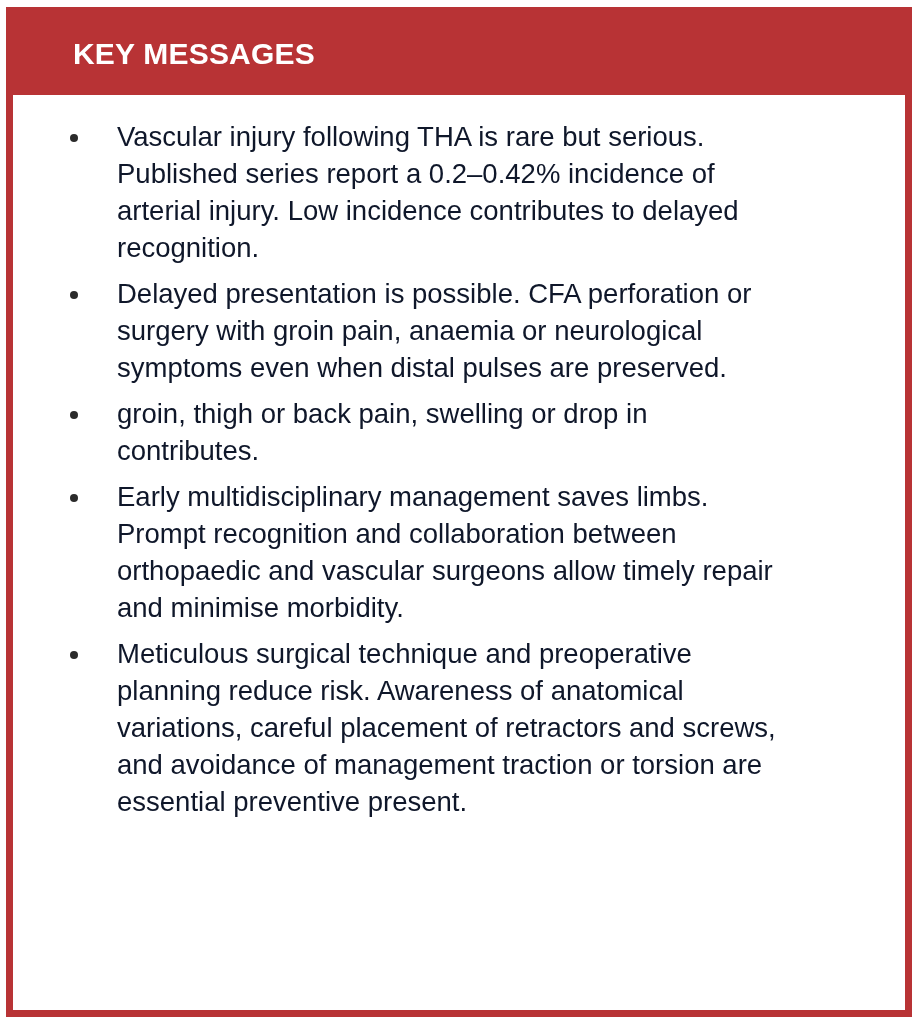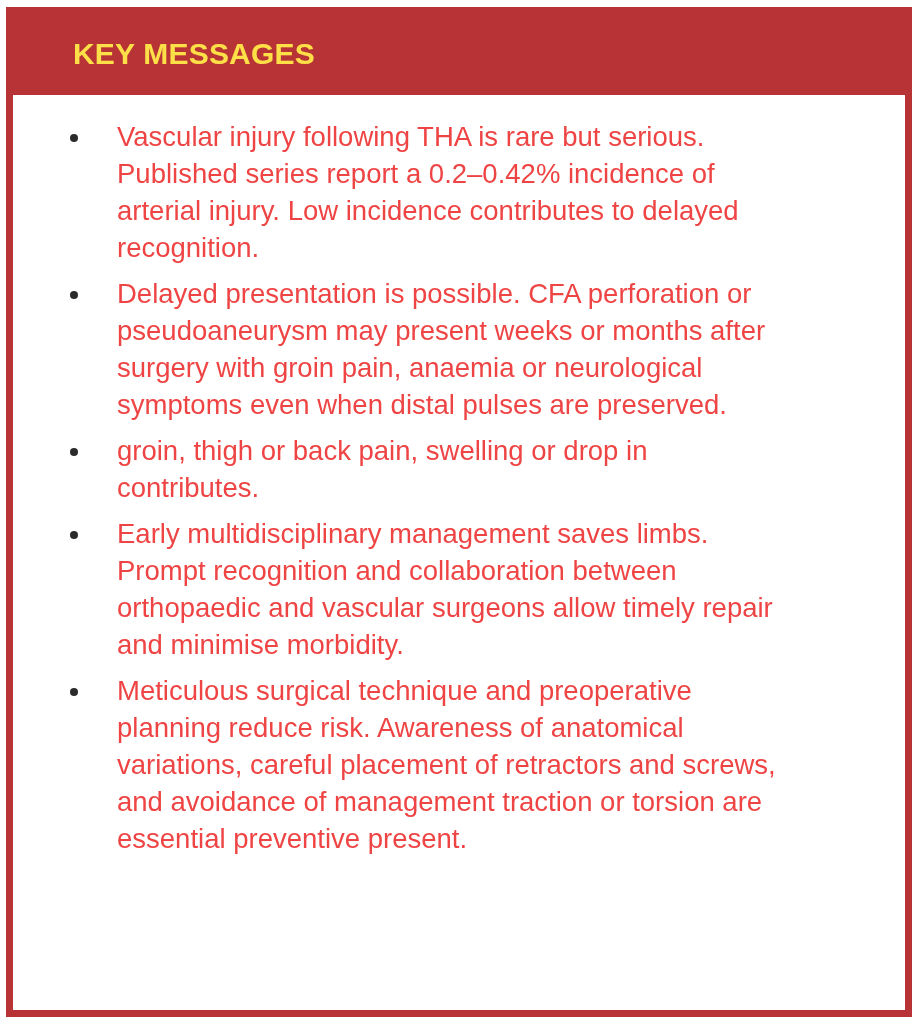--- a/index.html
+++ b/index.html
@@ -8,27 +8,27 @@
       position: absolute; left: 6px; top: 7px; width: 906px; height: 1010px;
       box-sizing: border-box; border: 7px solid #b83335; background: #ffffff;
     }
     .header {
       position: absolute; left: 0; top: 0; right: 0; height: 81px;
       background: #b83335;
     }
     .title {
       position: absolute; left: 60px; top: 23px;
       font-family: "Liberation Sans", sans-serif; font-weight: bold;
-      font-size: 30px; color: #fde047; letter-spacing: 0.2px; margin: 0;
+      font-size: 30px; color: #ffffff; letter-spacing: 0.2px; margin: 0;
     }
     .list {
       position: absolute; left: 0; top: 104px; right: 0;
       list-style: none; margin: 0; padding: 0;
       font-family: "Liberation Sans", sans-serif; font-size: 27.5px;
-      line-height: 37px; color: #ef4444;
+      line-height: 37px; color: #0f172a;
     }
     .item { position: relative; padding-left: 104px; padding-right: 60px; margin-bottom: 9px; }
     .bullet {
       position: absolute; left: 57px; top: 16px; width: 8px; height: 8px;
       border-radius: 50%; background: #2b2b2b;
     }
     .line { display: block; white-space: nowrap; }
   </style>
 </head>
 <body>
@@ -41,21 +41,20 @@
     <li class="item">
       <span class="bullet"></span>
       <span class="line">Vascular injury following THA is rare but serious.</span>
       <span class="line">Published series report a 0.2–0.42% incidence of</span>
       <span class="line">arterial injury. Low incidence contributes to delayed</span>
       <span class="line">recognition.</span>
     </li>
     <li class="item">
       <span class="bullet"></span>
       <span class="line">Delayed presentation is possible. CFA perforation or</span>
-      <span class="line">pseudoaneurysm may present weeks or months after</span>
       <span class="line">surgery with groin pain, anaemia or neurological</span>
       <span class="line">symptoms even when distal pulses are preserved.</span>
     </li>
     <li class="item">
       <span class="bullet"></span>
       <span class="line">groin, thigh or back pain, swelling or drop in</span>
       <span class="line">contributes.</span>
     </li>
     <li class="item">
       <span class="bullet"></span>

